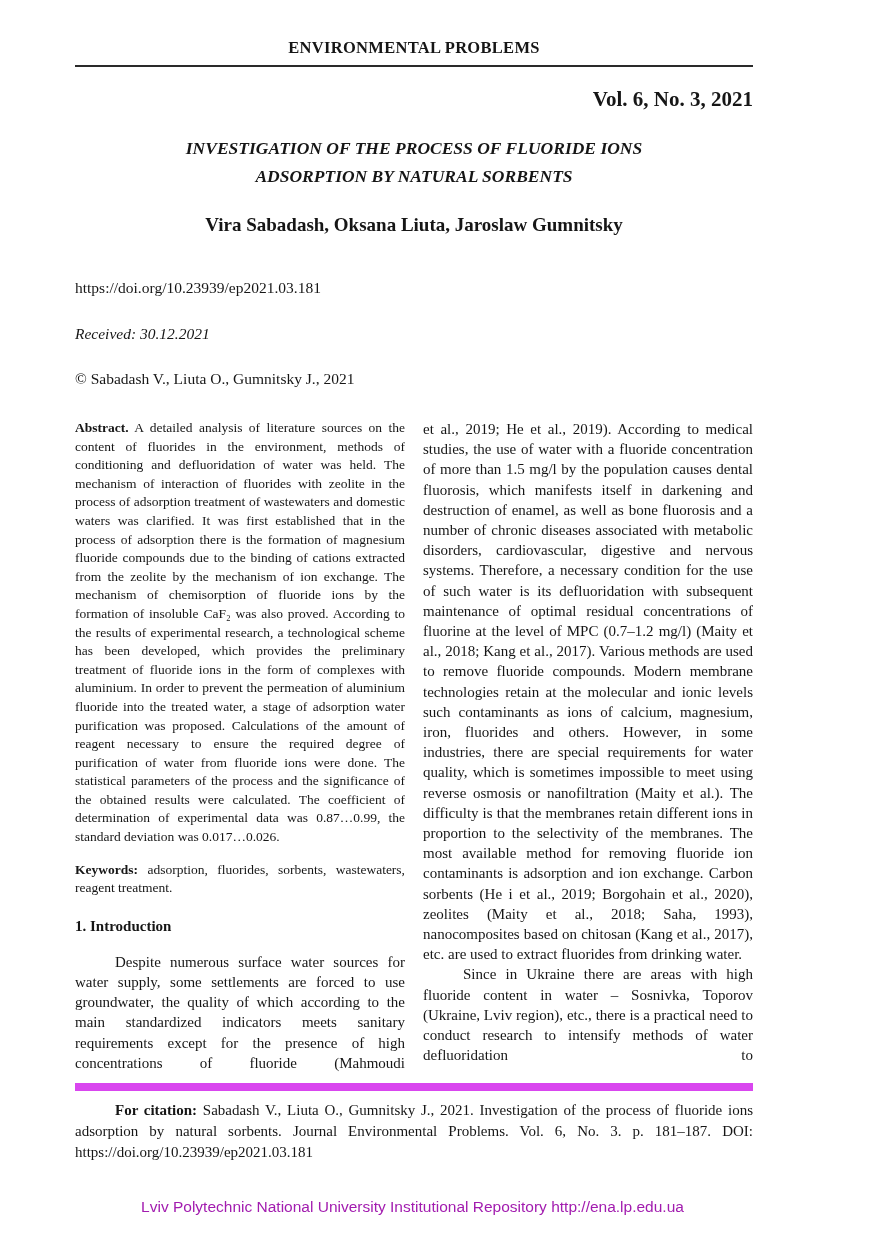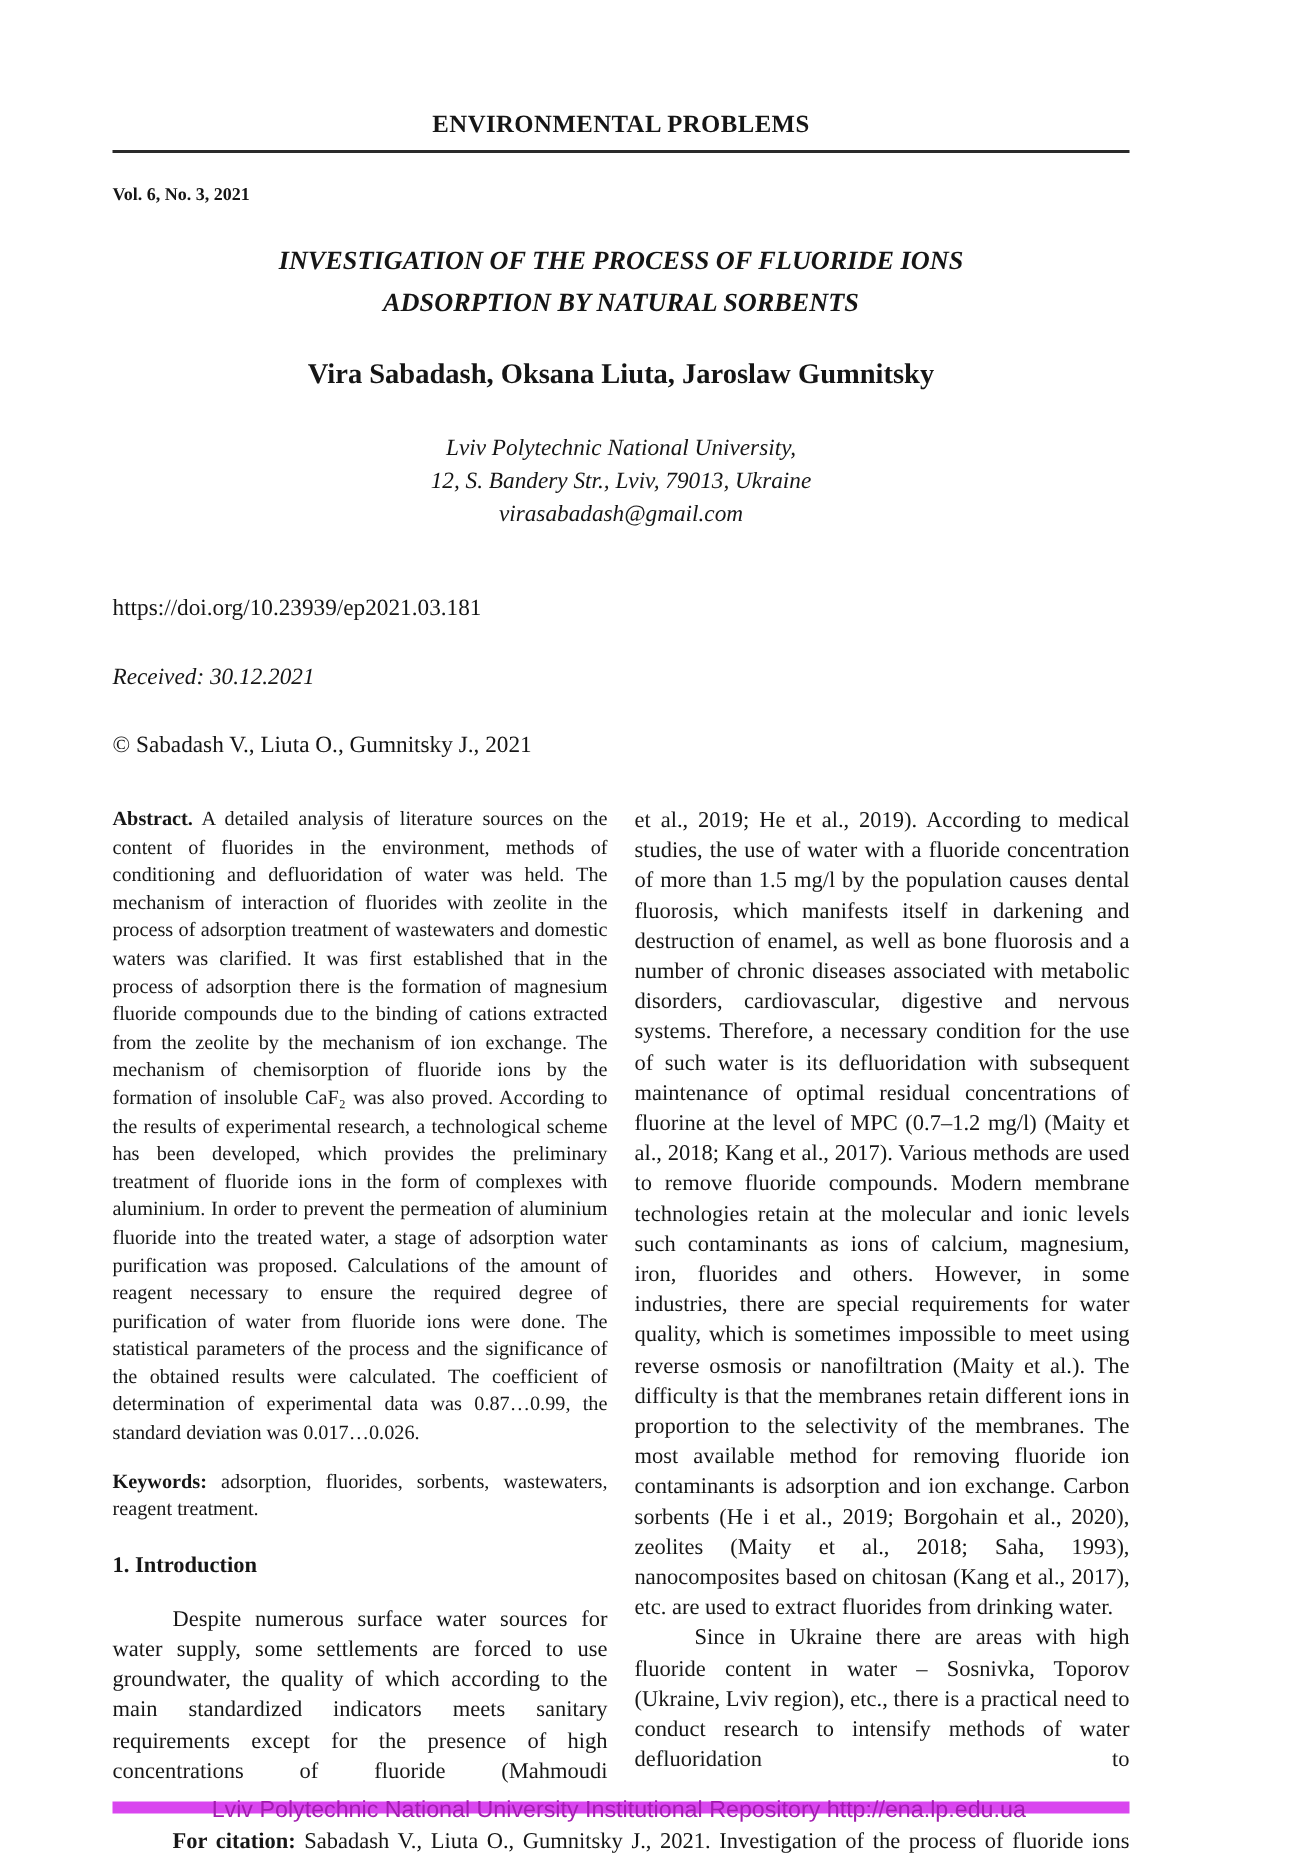--- a/index.html
+++ b/index.html
@@ -2,37 +2,38 @@
 <html><head>
 <meta charset="utf-8">
 <style>
   html, body { margin: 0; padding: 0; background: #ffffff; }
   .page {
     position: relative;
     width: 825px;
     height: 1240px;
     box-sizing: border-box;
     background: #ffffff;
-    padding: 73px 72px 0 75px;
+    padding: 38px 72px 0 75px;
     font-family: "Liberation Serif", serif;
     color: #161616;
     overflow: hidden;
   }
   .journal-header {
     text-align: center;
     font-weight: bold;
     font-size: 16.5px;
     letter-spacing: 0.3px;
     padding-bottom: 7px;
     border-bottom: 2px solid #2a2a2a;
   }
   .volume-line {
     margin-top: 20px;
     font-weight: bold;
-    font-size: 12px;
+    font-size: 21px;
+    text-align: right;
   }
   .paper-title {
     margin-top: 22px;
     text-align: center;
     font-weight: bold;
     font-size: 17.5px;
     line-height: 28px;
     font-style: italic;
   }
   .authors-line {
@@ -119,25 +120,20 @@
 
   <div class="volume-line">Vol. 6, No. 3, 2021</div>
 
   <div class="paper-title">
     <div>INVESTIGATION OF THE PROCESS OF FLUORIDE IONS</div>
     <div>ADSORPTION BY NATURAL SORBENTS</div>
   </div>
 
   <div class="authors-line">Vira Sabadash, Oksana Liuta, Jaroslaw Gumnitsky</div>
 
-  <div class="affiliation">
-    <div>Lviv Polytechnic National University,</div>
-    <div>12, S. Bandery Str., Lviv, 79013, Ukraine</div>
-    <div>virasabadash@gmail.com</div>
-  </div>
 
   <div class="doi-line">https://doi.org/10.23939/ep2021.03.181</div>
 
   <div class="received-line">Received: 30.12.2021</div>
 
   <div class="copyright-line">© Sabadash V., Liuta O., Gumnitsky J., 2021</div>
 
   <div class="columns">
 
     <div class="col">

